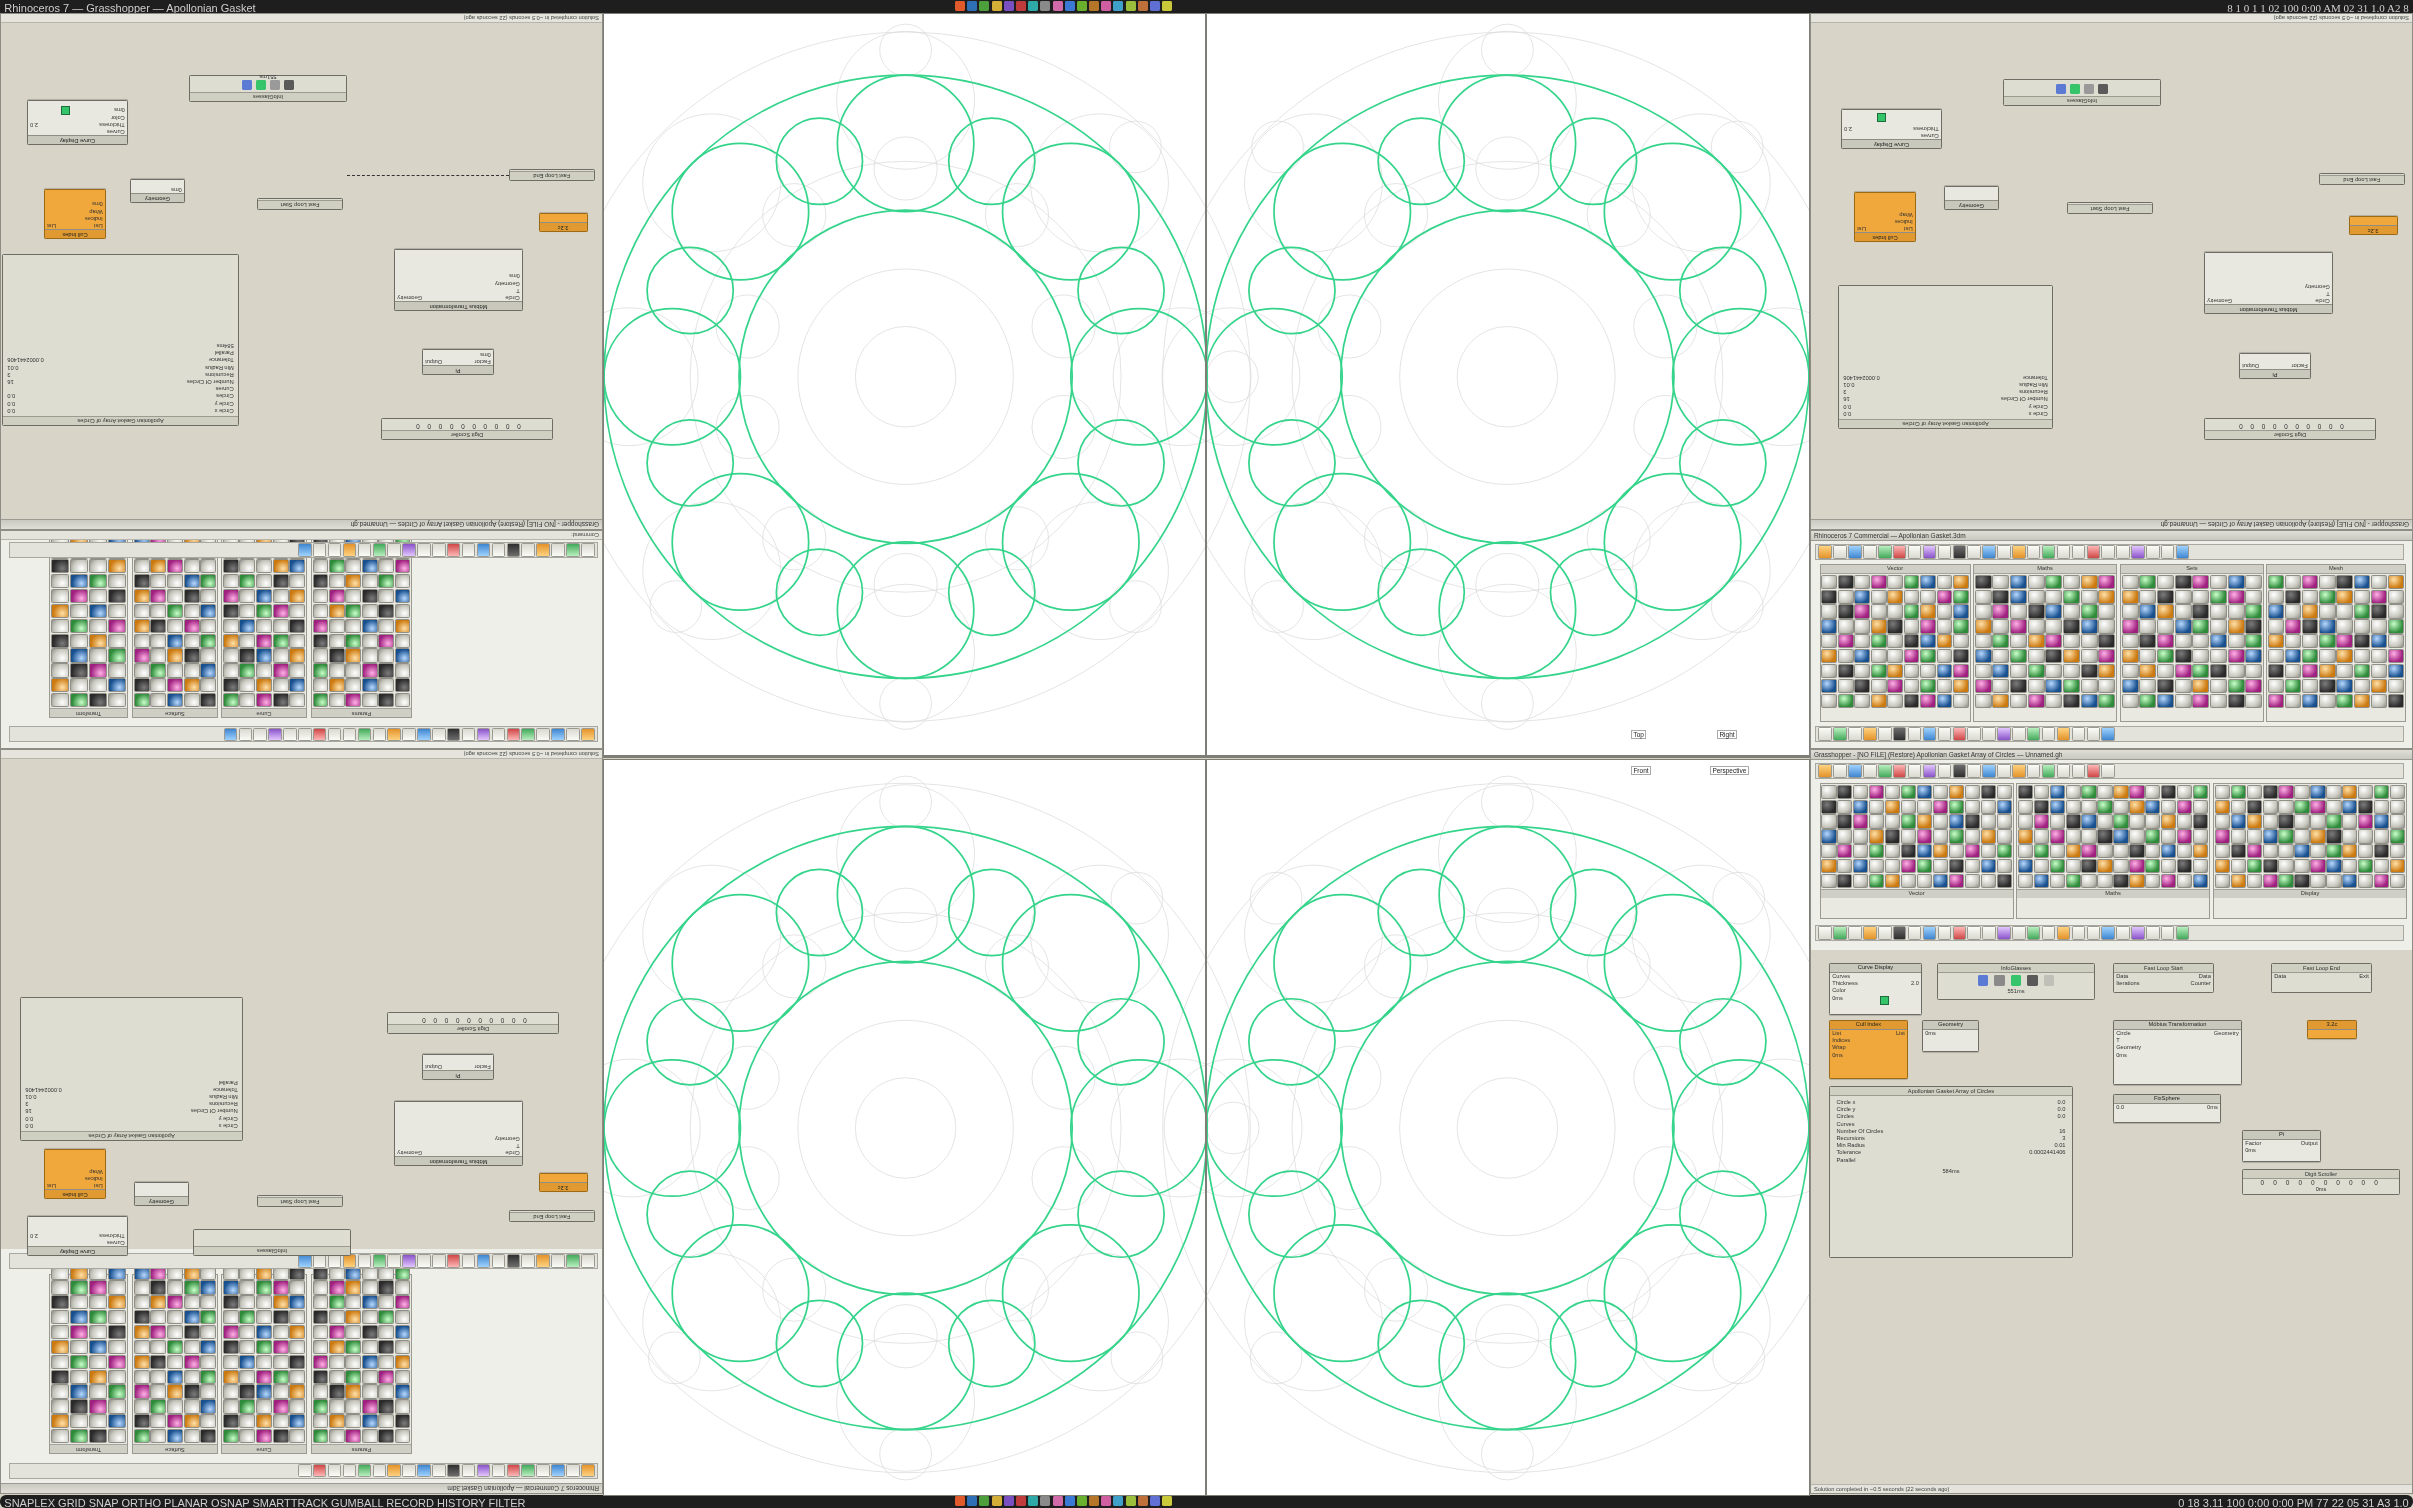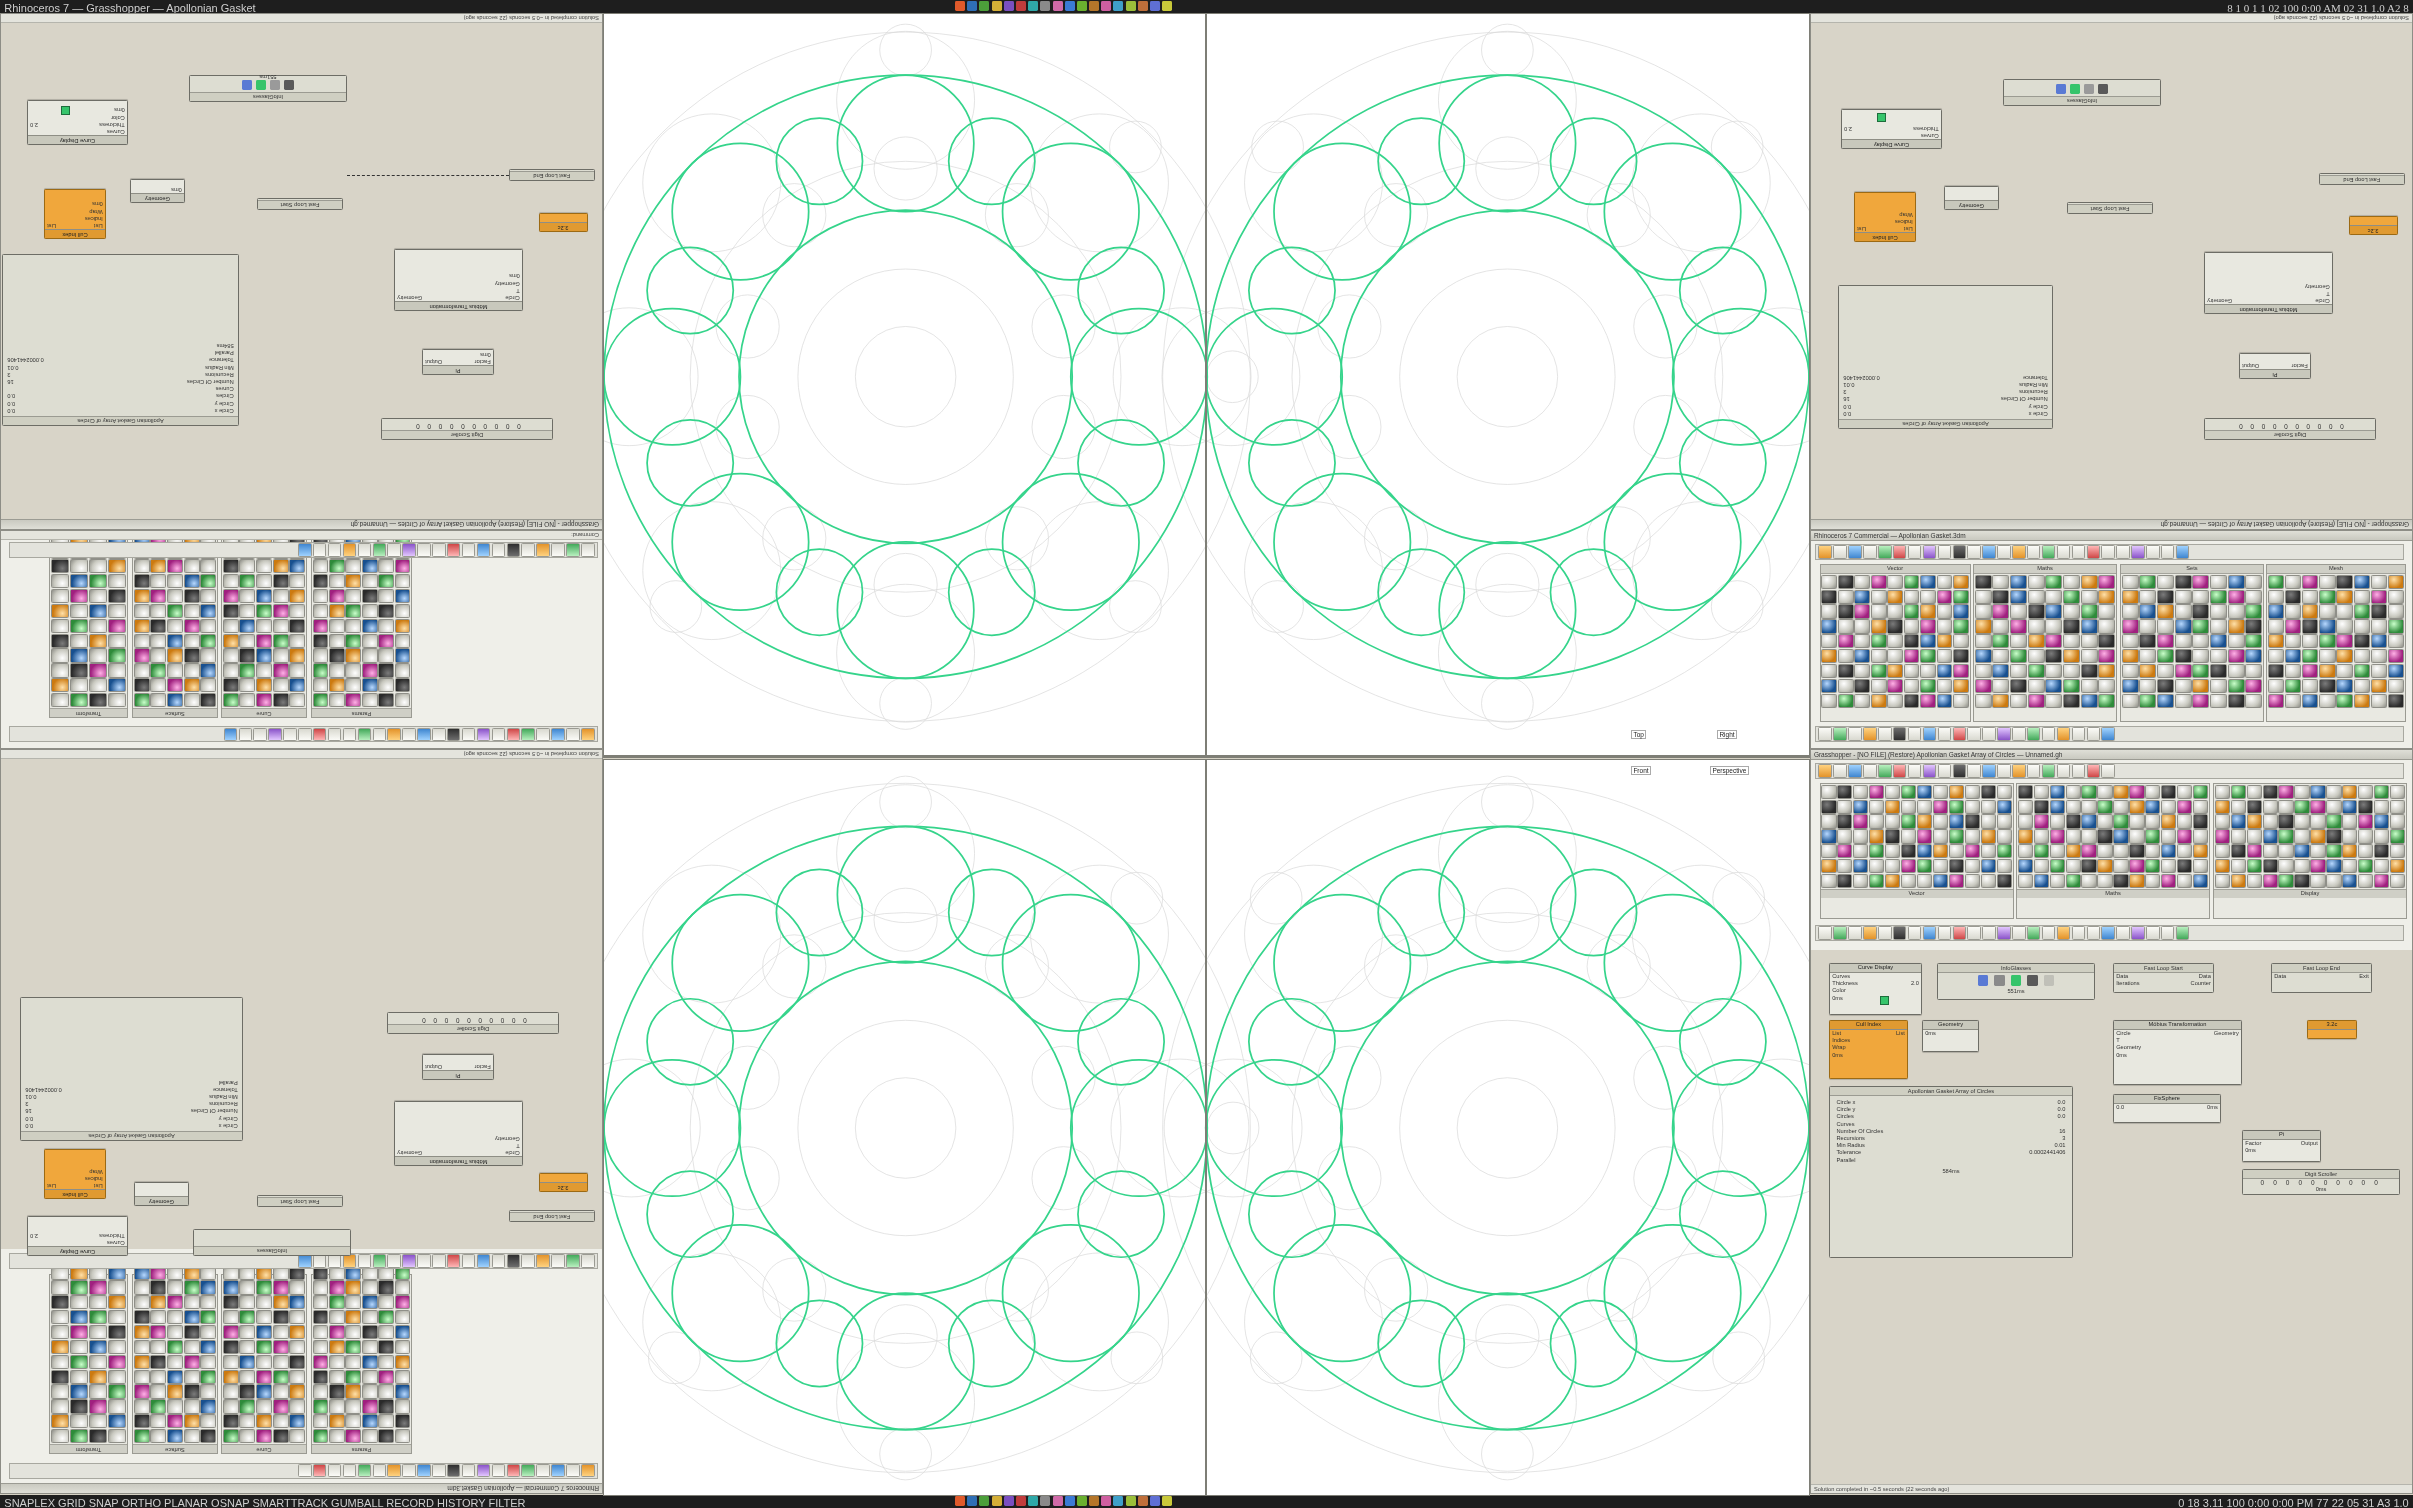--- a/index.html
+++ b/index.html
@@ -2,21 +2,21 @@
 <html style="font-size:11.5px"><head>
 <meta charset="utf-8">
 <style>
   html,body{margin:0;padding:0;background:#2b2b2b;}
   body{width:2413px;height:1508px;overflow:hidden;font-family:"Liberation Sans",sans-serif;font-size:8px;color:#222;}
   .screen{position:relative;width:2413px;height:1508px;background:#d6d2c4;}
 
   
   .osbar{position:absolute;left:0;width:2413px;height:13px;background:#1e1e1e;color:#cfcfcf;font-size:11px;}
   .osbar.top{top:0;}
-  .osbar.bottom{bottom:0;}
+  .osbar.bottom{bottom:0;border-radius:6px;}
   .osbar .txt{position:absolute;top:2.2px;white-space:nowrap;}
   .tray{position:absolute;top:0.7px;display:flex;gap:2.2px;}
   .tray i{display:block;width:10px;height:10px;border-radius:1.4px;}
 
   
   .pane{position:absolute;background:#efefe9;border:0.7px solid #8d8d86;box-sizing:border-box;overflow:hidden;}
   .pane.flip{transform:rotate(180deg);}
   .titlebar{height:10px;background:linear-gradient(#dfdfd7,#c9c9c0);border-bottom:0.7px solid #9b9b93;font-size:6.5px;color:#333;padding:0.7px 2.9px;box-sizing:border-box;white-space:nowrap;overflow:hidden;}
   .statusbar{position:absolute;left:0;bottom:0;width:100%;height:8.6px;background:#e4e4dd;border-top:0.7px solid #b5b5ad;font-size:5.7px;color:#444;padding:0.7px 2.9px;box-sizing:border-box;white-space:nowrap;overflow:hidden;}
 

